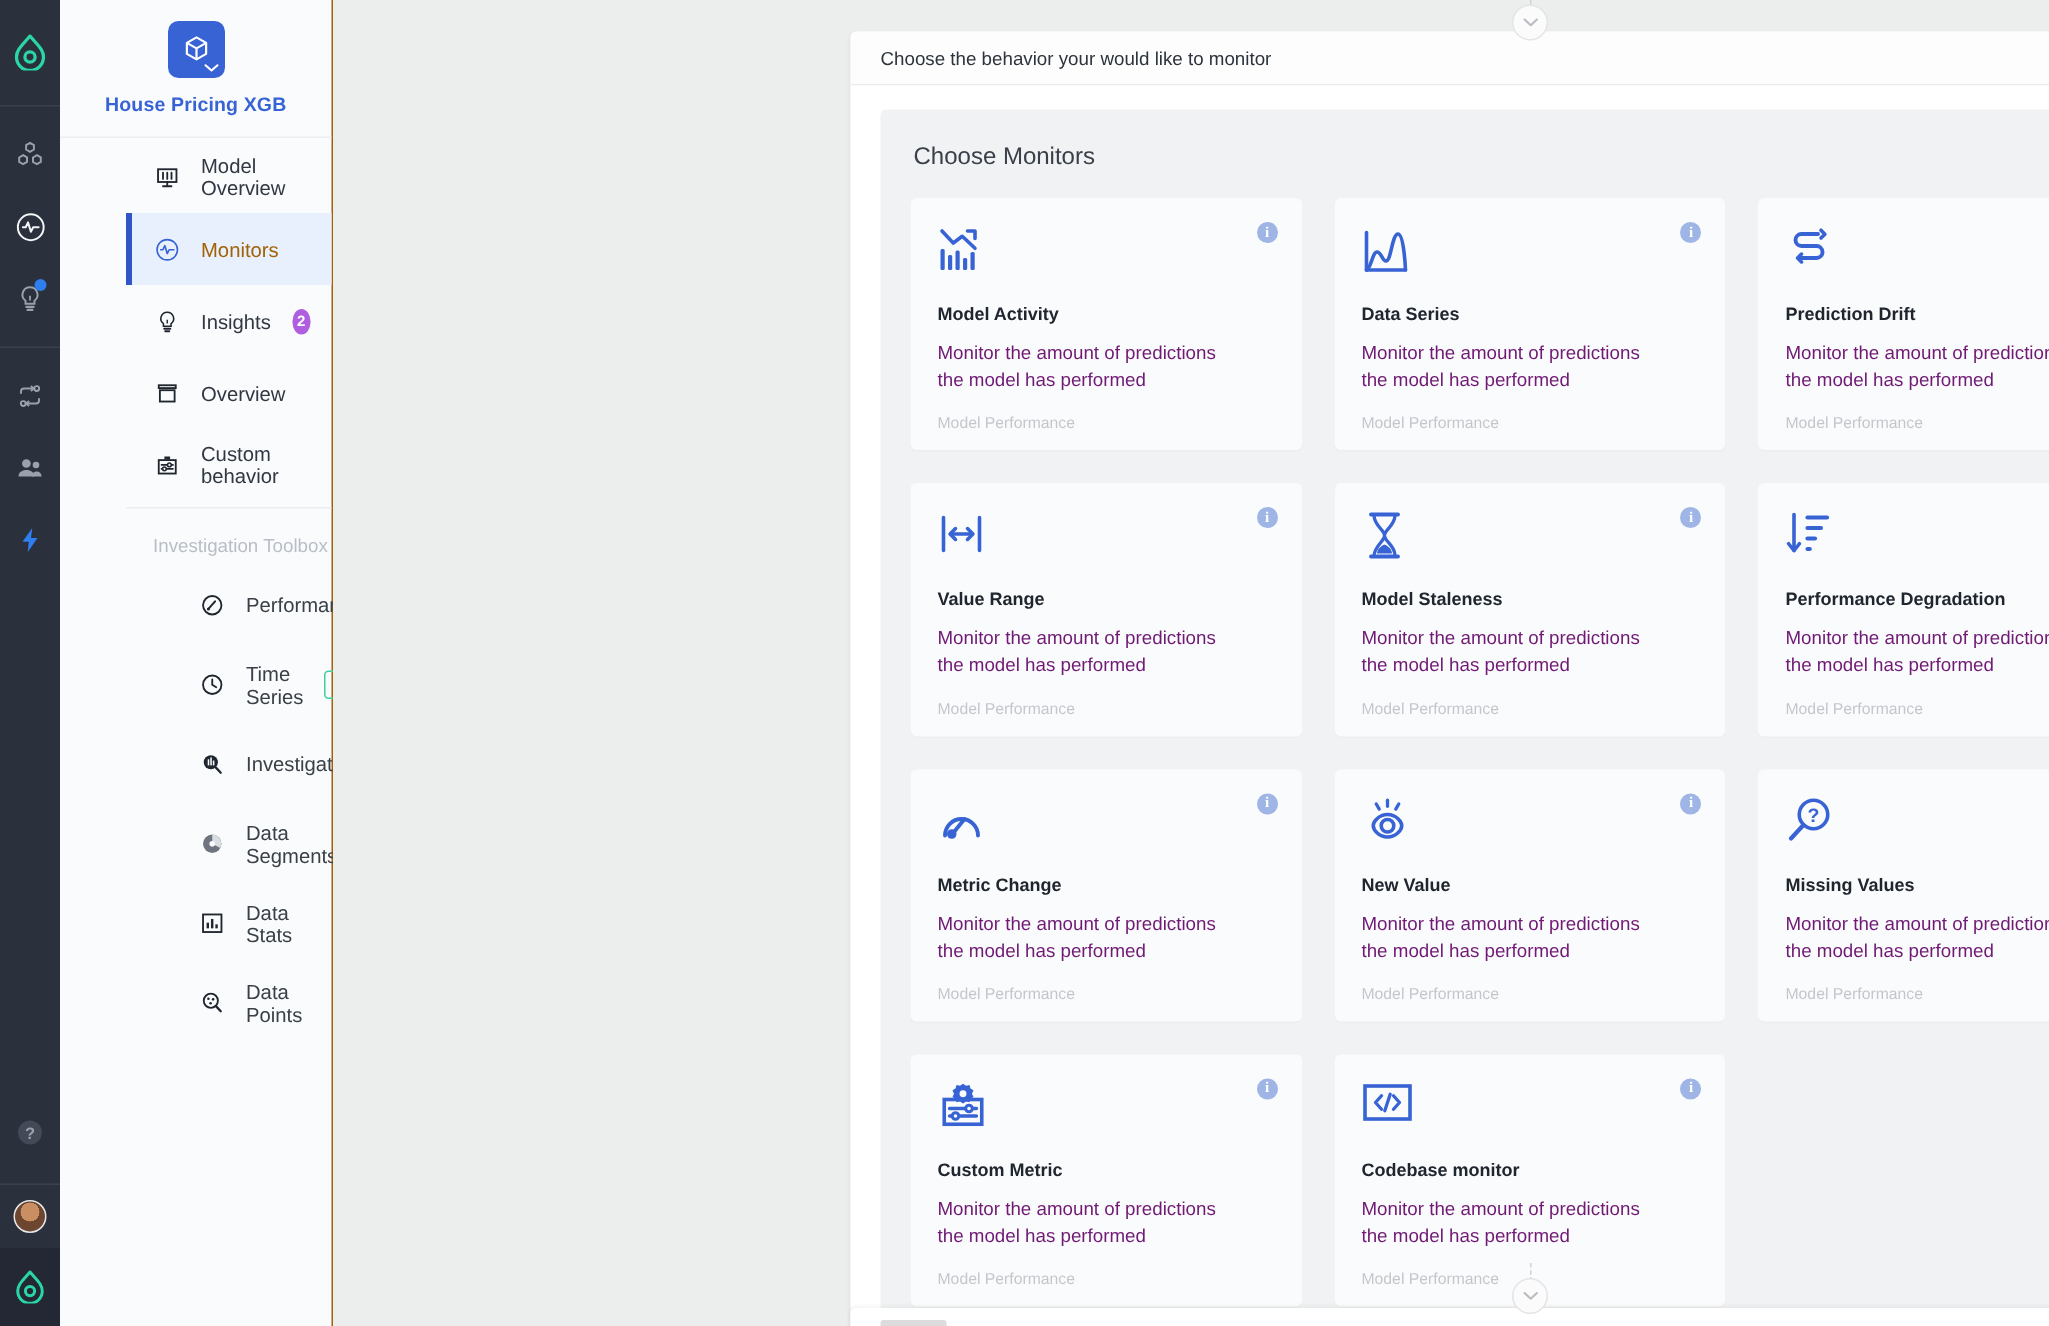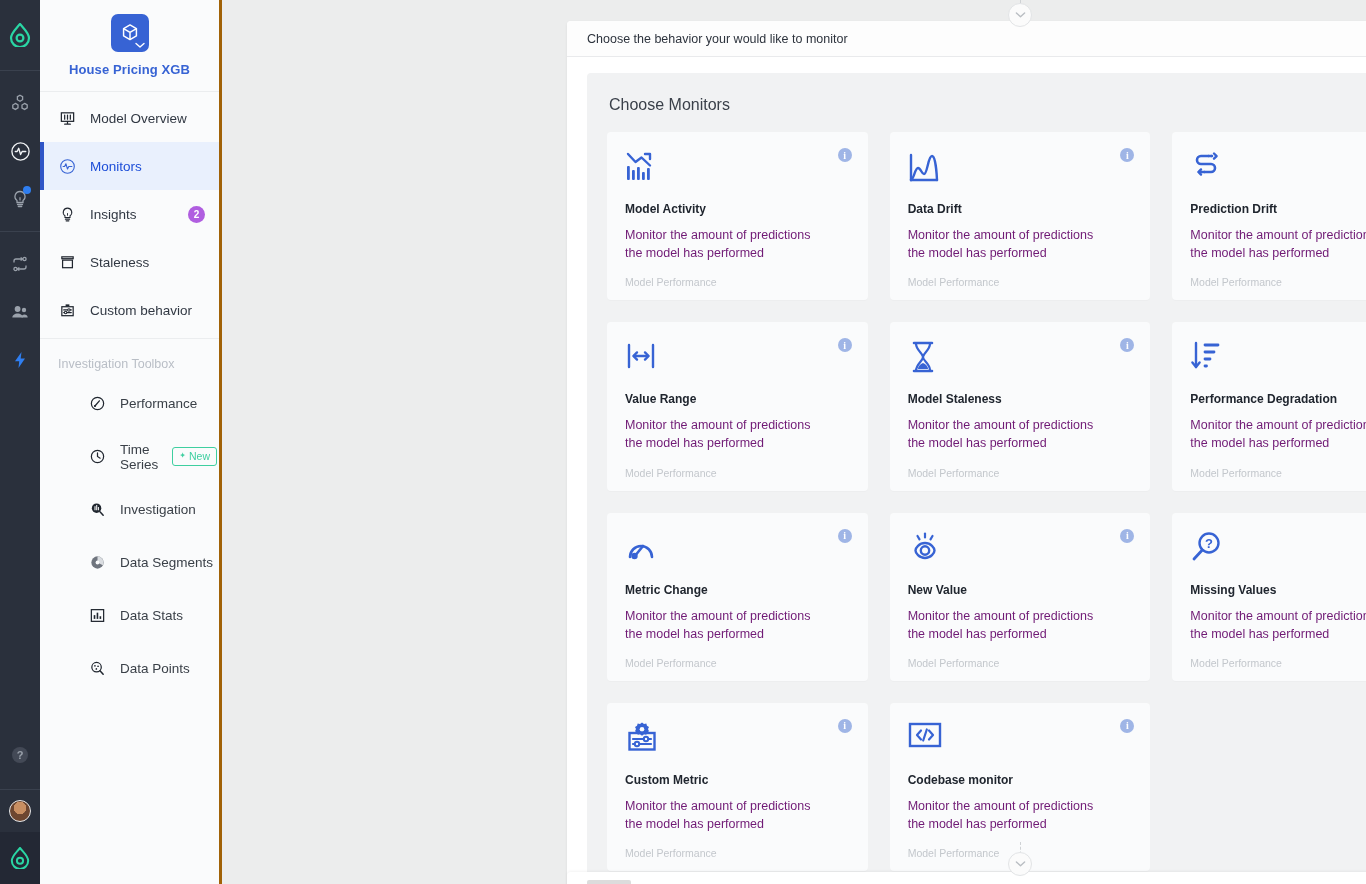--- a/index.html
+++ b/index.html
@@ -38,45 +38,45 @@
     background: radial-gradient(circle at 50% 35%, #c98f62 0 38%, #6d4630 39% 100%);
     border: 1.5px solid #e8e8e8;
   }
   .rail-bottom-logo { height: 52px; width:100%; display:flex; align-items:center; justify-content:center;
     background:#232834; }
 
   
   .sidebar {
     width: 182px; height: 884px; flex: 0 0 182px;
     background: #fafbfc;
-    border-right: 3px solid #a16207;
+    border-right: 1px solid #a16207;
     display: flex; flex-direction: column;
   }
   .proj-head {
     padding: 14px 0 14px; text-align: center;
     border-bottom: 1px solid #ebedef;
   }
   .proj-logo {
     width: 38px; height: 38px; border-radius: 7px;
     background: #3763d4; margin: 0 auto 10px;
     display: flex; align-items: center; justify-content: center;
     position: relative; cursor: pointer;
   }
   .proj-name {
     color: #3763d4; font-size: 13px; font-weight: bold; letter-spacing: .1px;
     cursor: pointer;
   }
-  .nav { padding-top: 2px; }
+  .nav { padding-top: 2px; margin-left: 44px; }
   .nav-item {
     height: 48px; display: flex; align-items: center;
     padding-left: 18px; gap: 14px; cursor: pointer;
     position: relative; font-size: 13.5px; color: #313843;
   }
   .nav-item.active {
-    background: #e9f0fd; color: #1d4ed8; font-weight: 500;
+    background: #e9f0fd; color: #a16207; font-weight: 500;
   }
   .nav-item.active::before {
     content: ""; position: absolute; left: 0; top: 0; bottom: 0;
     width: 4px; background: #2f55c7;
   }
   .nav-ico { width: 18px; height: 18px; display:flex; align-items:center; justify-content:center; flex:0 0 18px;}
   .badge-count {
     margin-left: auto; margin-right: 14px;
     background: #b05ee0; color: #fff;
     width: 17px; height: 17px; border-radius: 50%;
@@ -317,21 +317,21 @@
       <span class="badge-count">2</span>
     </div>
 
     <div class="nav-item">
       <span class="nav-ico">
         <svg width="17" height="17" viewBox="0 0 18 18">
           <rect x="3" y="3" width="12" height="2" fill="none" stroke="#20262f" stroke-width="1.3"></rect>
           <rect x="3.8" y="6.5" width="10.4" height="8" fill="none" stroke="#20262f" stroke-width="1.3"></rect>
         </svg>
       </span>
-      <span>Staleness</span>
+      <span>Overview</span>
     </div>
 
     <div class="nav-item">
       <span class="nav-ico">
         <svg width="17" height="17" viewBox="0 0 18 18">
           <path d="M7 2.5h4v2H7z" fill="#20262f"></path>
           <rect x="3" y="5" width="12" height="9.5" fill="none" stroke="#20262f" stroke-width="1.3"></rect>
           <path d="M5 8.4h8M5 11.2h8" stroke="#20262f" stroke-width="1.3" stroke-linecap="round"></path>
           <circle cx="10.5" cy="8.4" r="1.3" fill="#fafbfc" stroke="#20262f" stroke-width="1.1"></circle>
           <circle cx="7" cy="11.2" r="1.3" fill="#fafbfc" stroke="#20262f" stroke-width="1.1"></circle>
@@ -466,21 +466,21 @@
           <div class="mcard">
             <div class="mcard-ico">
               <svg width="36" height="34" viewBox="0 0 36 34">
                 <path d="M2 4v26h30" fill="none" stroke="#3763d4" stroke-width="2.4" stroke-linecap="round" stroke-linejoin="round" style="display:none"></path>
                 <path d="M3 30V5" fill="none" stroke="#3763d4" stroke-width="2.4" stroke-linecap="round"></path>
                 <path d="M3 30c3-1 4-12 7-12s3.5 6 6 6c3.5 0 4-18 8-18s5 24 5 24" fill="none" stroke="#3763d4" stroke-width="2.4" stroke-linecap="round" stroke-linejoin="round"></path>
                 <path d="M3 30h26" fill="none" stroke="#3763d4" stroke-width="2.4" stroke-linecap="round"></path>
               </svg>
             </div>
             <div class="info-badge">i</div>
-            <div class="mcard-title">Data Drift</div>
+            <div class="mcard-title">Data Series</div>
             <div class="mcard-desc">Monitor the amount of predictions the model has performed</div>
             <div class="mcard-tag">Model Performance</div>
           </div>
 
           <div class="mcard">
             <div class="mcard-ico">
               <svg width="36" height="34" viewBox="0 0 36 34">
                 <path d="M22 6H11a4 4 0 0 0 0 8h10a4 4 0 0 1 0 8H9" fill="none" stroke="#3763d4" stroke-width="2.6" stroke-linecap="round" stroke-linejoin="round"></path>
                 <path d="M24 3.5l2.6 2.6L24 8.7" fill="none" stroke="#3763d4" stroke-width="2.4" stroke-linecap="round" stroke-linejoin="round"></path>
                 <path d="M11 19.4L8.4 22l2.6 2.6" fill="none" stroke="#3763d4" stroke-width="2.4" stroke-linecap="round" stroke-linejoin="round"></path>

